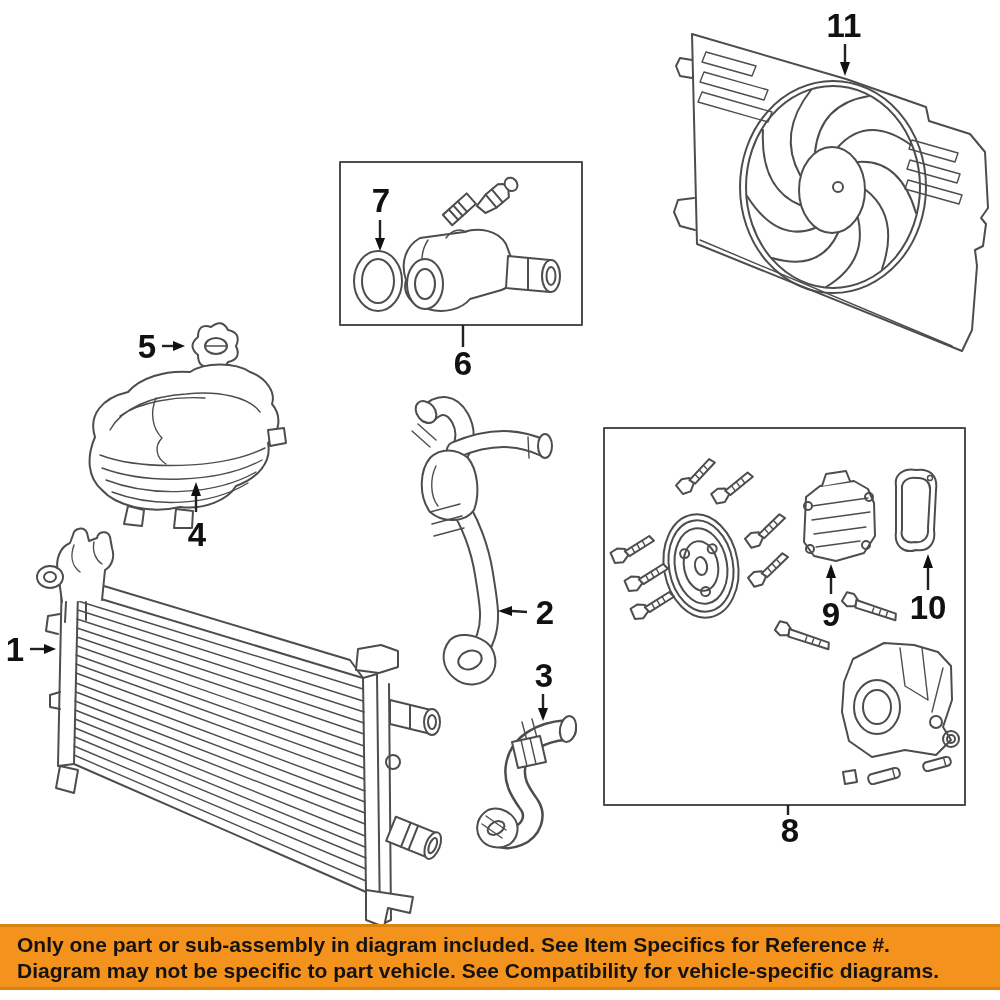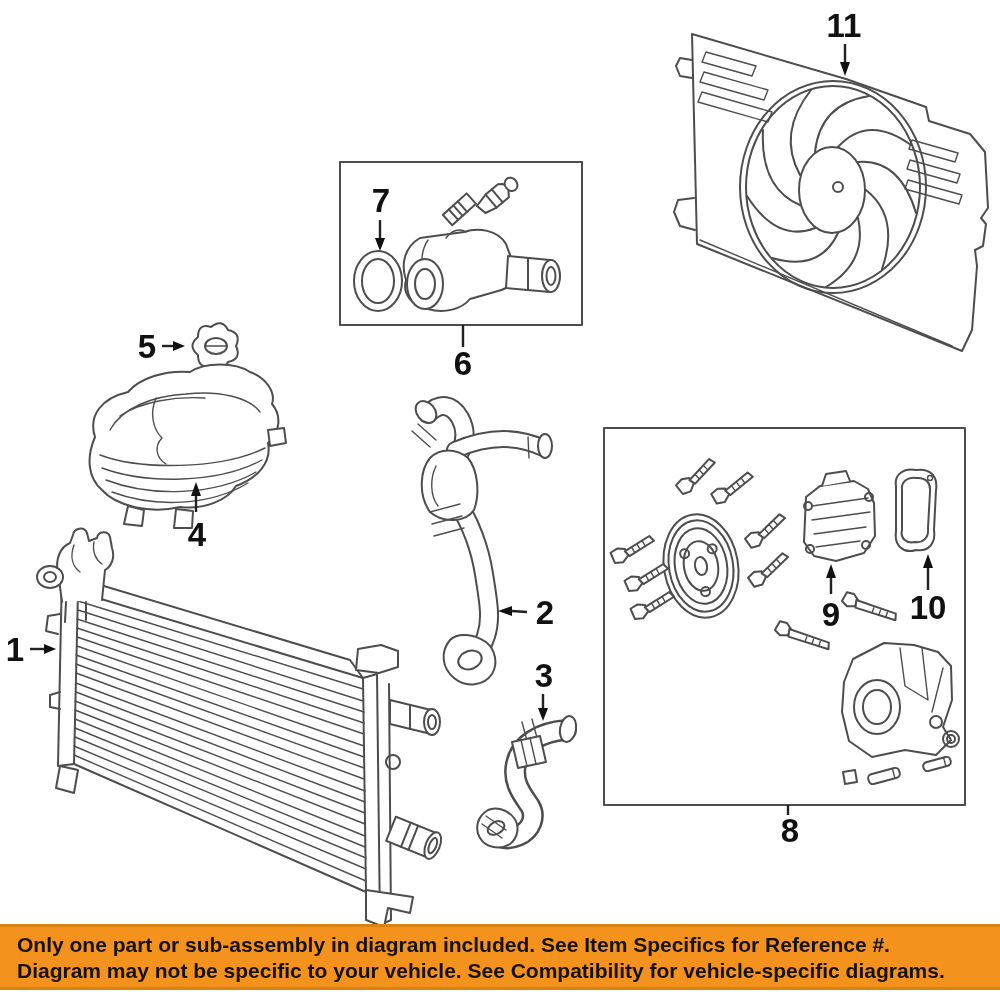--- a/index.html
+++ b/index.html
@@ -317,15 +317,15 @@
     <text class="num" x="381" y="212">7</text>
     <text class="num" x="790" y="842">8</text>
     <text class="num" x="831" y="626">9</text>
     <text class="num" x="928" y="619">10</text>
     <text class="num" x="844" y="37">11</text>
   </g>
 </svg>
 
   <div class="banner">
     <div>Only one part or sub-assembly in diagram included. See Item Specifics for Reference #.</div>
-    <div>Diagram may not be specific to your vehicle. See Compatibility for vehicle-specific diagrams.</div>
+    <div>Diagram may not be specific to part vehicle. See Compatibility for vehicle-specific diagrams.</div>
   </div>
 </div>
 
 </body></html>

